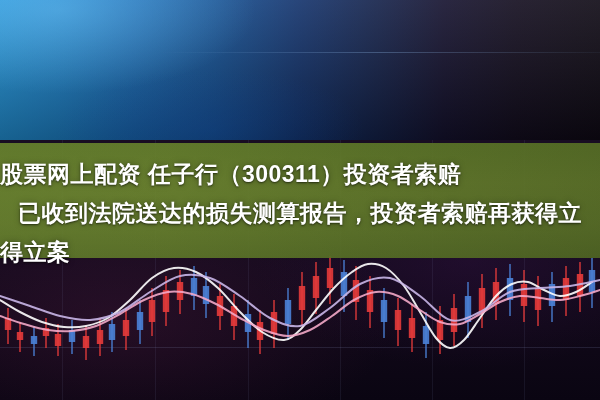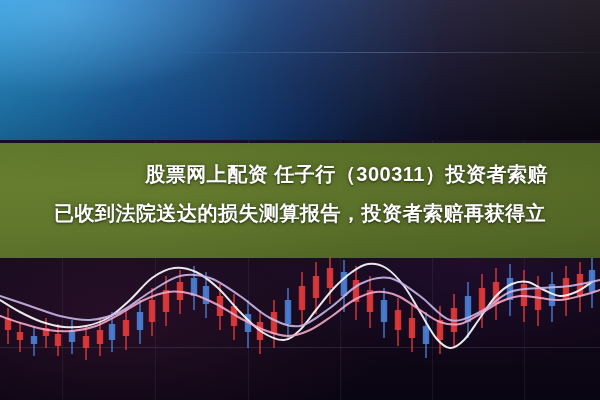--- a/index.html
+++ b/index.html
@@ -107,23 +107,23 @@
         rgba(60,80,30,0.12) 62%,
         rgba(45,60,22,0.22) 100%);
   }
 
   
   .headline {
     position: absolute;
     left: 0;
     top: 155px;
     width: 548px;
-    text-align: right;
+    text-align: left;
     color: #ffffff;
-    font-size: 20px;
+    font-size: 23px;
     font-weight: 700;
     line-height: 39px;
     letter-spacing: 0.5px;
     white-space: nowrap;
     text-shadow:
       0 1px 2px rgba(0,0,0,0.55),
       0 0 6px rgba(0,0,0,0.35);
     z-index: 5;
     pointer-events: none;
   }
@@ -260,15 +260,16 @@
   </svg>
 
   <div class="green-band"></div>
 
   <div class="headline">
     <span class="hl-line">股票网上配资 任子行（300311）投资者索赔</span>
     <span class="hl-line overflow">
       <span>已收到法院送达的损失测算报告，投资者索赔再获得立</span>
     </span>
     <span class="hl-spacer"></span>
+    <span class="hl-line">得立案</span>
   </div>
 
 </div>
 
 </body></html>

